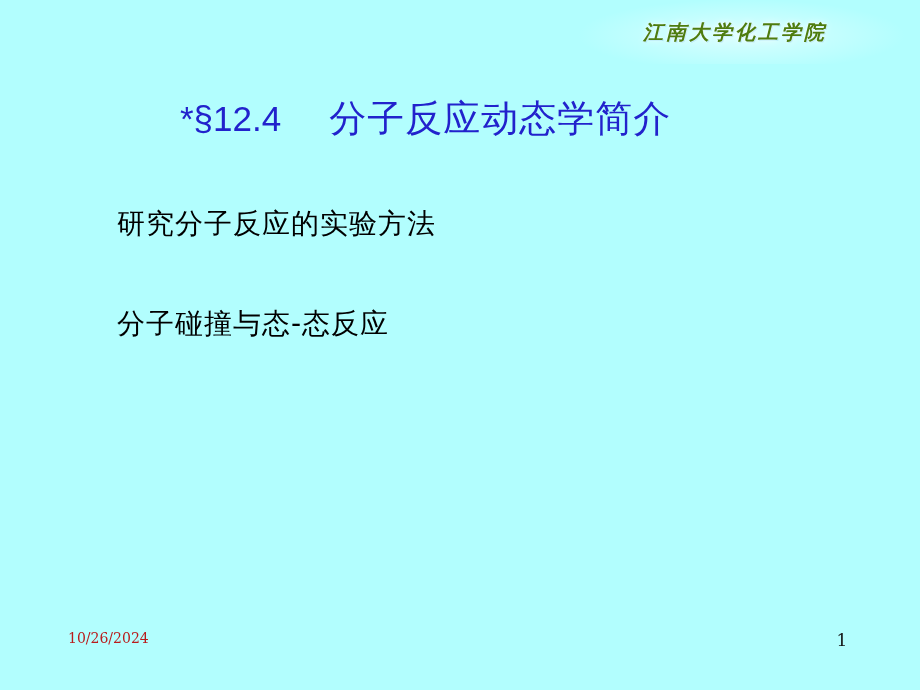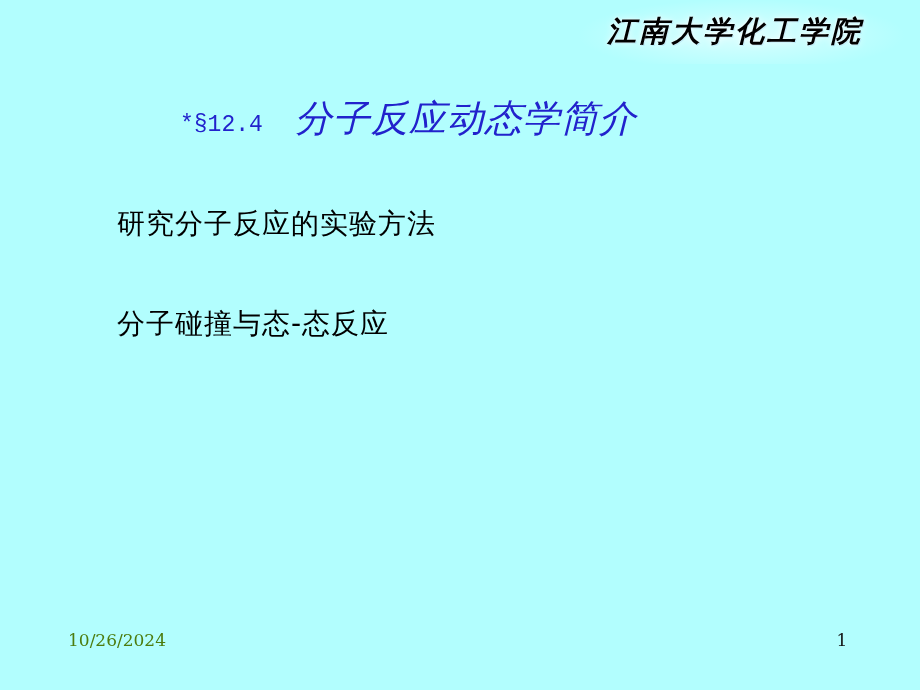--- a/index.html
+++ b/index.html
@@ -42,54 +42,53 @@
     left: 560px;
     top: 8px;
     width: 350px;
     height: 48px;
     display: flex;
     align-items: center;
     justify-content: center;
     font-family: "DejaVu Serif", "Liberation Serif", serif;
     font-style: italic;
     font-weight: bold;
-    font-size: 29px;
+    font-size: 20px;
     letter-spacing: 3px;
-    color: #000000;
+    color: #4d7c0f;
     text-shadow:
       0 0 2px rgba(255,255,255,0.95),
       0 0 7px rgba(255,255,255,0.8),
       1px 1px 0 rgba(120,205,240,0.45);
     white-space: nowrap;
   }
 
   
   #title {
     position: absolute;
     left: 180px;
     top: 92px;
     width: 660px;
     height: 54px;
     white-space: nowrap;
     color: #2222cc;
     line-height: 54px;
   }
   #title .sec {
-    font-family: Liberation Mono, monospace;
-    font-size: 23px;
+    font-family: Liberation Sans, sans-serif;
+    font-size: 35px;
     letter-spacing: 0px;
     vertical-align: baseline;
   }
   #title .cn {
     font-family: "DejaVu Sans", "Liberation Sans", sans-serif;
     font-size: 37px;
     letter-spacing: 1px;
-    margin-left: 32px;
+    margin-left: 48px;
     vertical-align: baseline;
-    font-style: italic;
   }
 
   
   .body-line {
     position: absolute;
     color: #000000;
     font-family: "DejaVu Sans", "Liberation Sans", sans-serif;
     font-size: 28px;
     letter-spacing: 1px;
     white-space: nowrap;
@@ -98,22 +97,22 @@
   #body-line-1 { left: 117px; top: 205px; }
   #body-line-2 { left: 117px; top: 305px; }
   #body-line-3 { left: 122px; top: 402px; }
 
   
   #footer-date {
     position: absolute;
     left: 68px;
     top: 630px;
     font-family: "DejaVu Serif", "Liberation Serif", serif;
-    font-size: 17px;
-    color: #4d7c0f;
+    font-size: 14px;
+    color: #b91c1c;
     letter-spacing: 0px;
     white-space: nowrap;
   }
   #footer-page {
     position: absolute;
     left: 830px;
     top: 630px;
     width: 24px;
     text-align: center;
     font-family: "DejaVu Serif", "Liberation Serif", serif;

